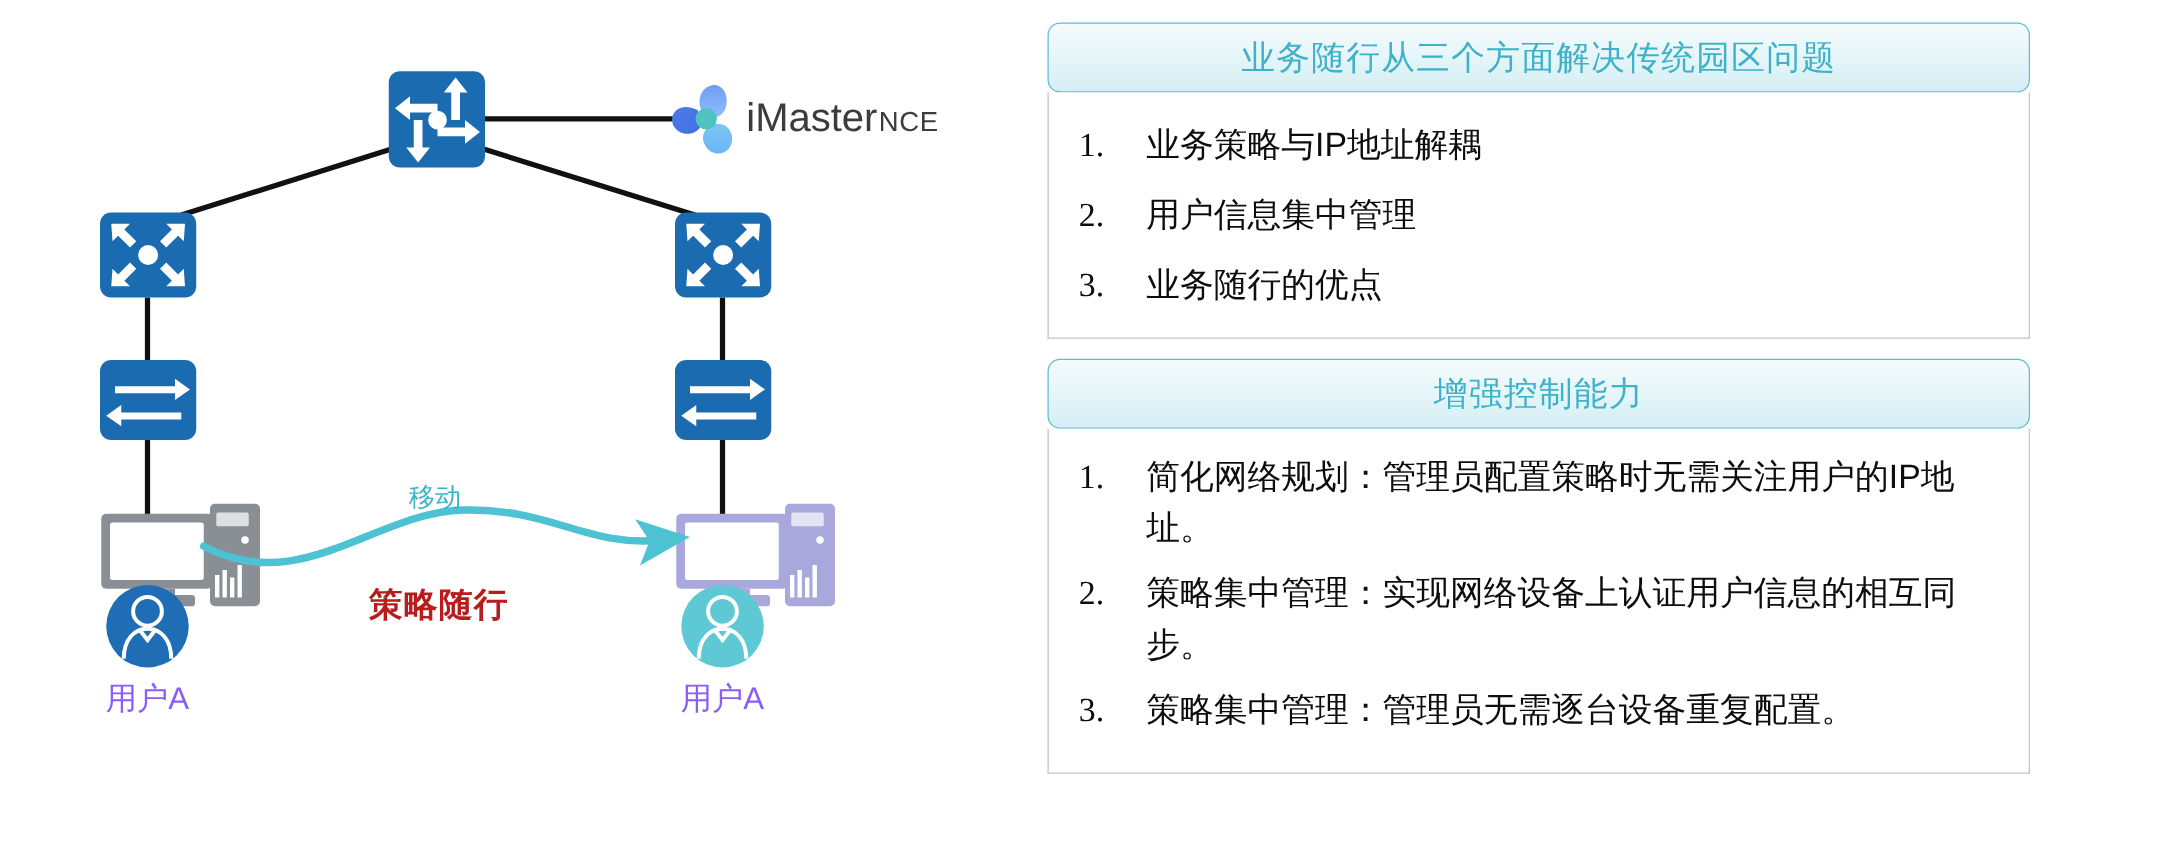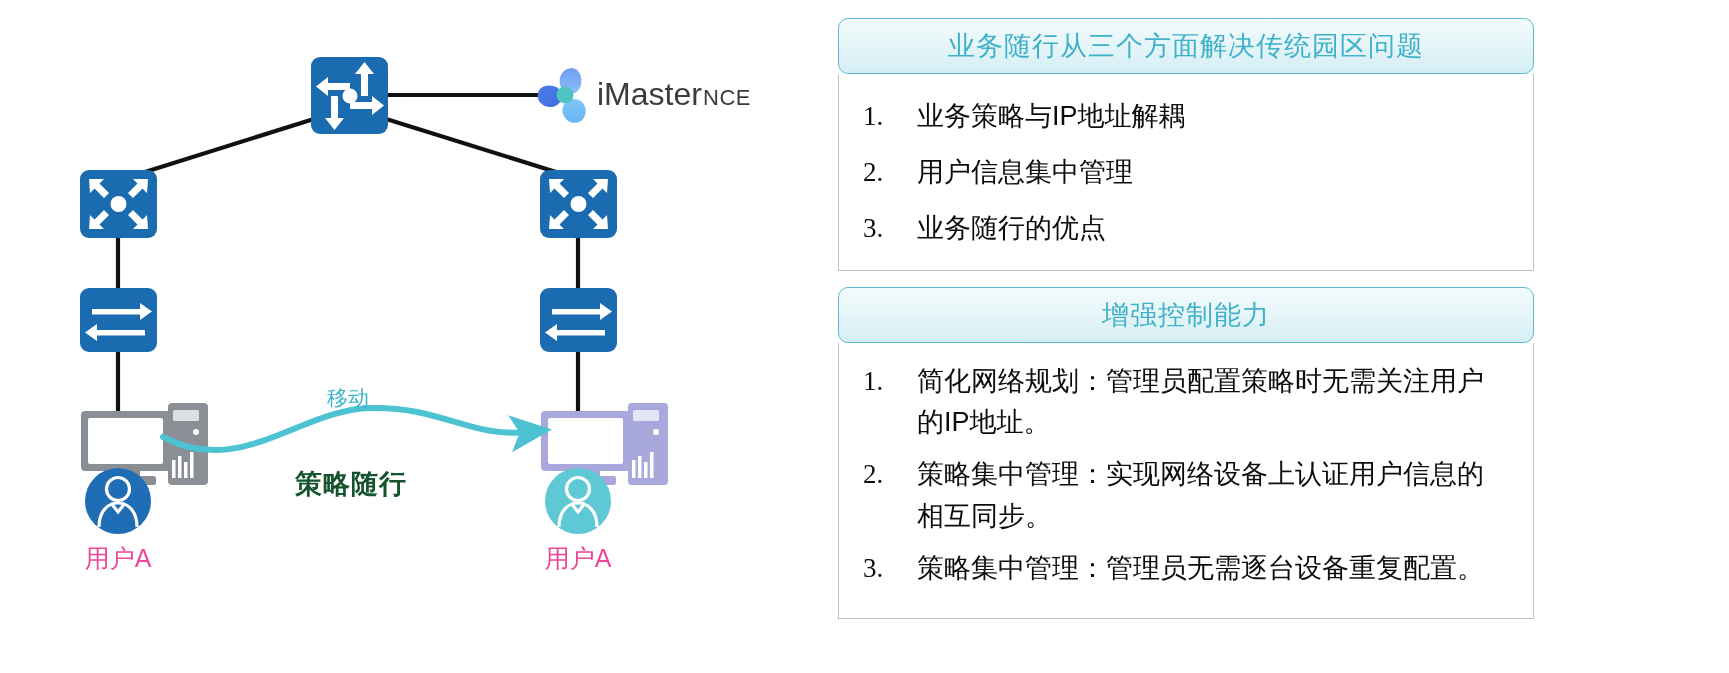--- a/index.html
+++ b/index.html
@@ -11,53 +11,53 @@
   }
   #root { position: relative; width: 1729px; height: 673px; }
 
   
   #diagram { position: absolute; left: 0; top: 0; width: 820px; height: 605px; }
   #diagram svg { position: absolute; left: 0; top: 0; }
 
   .node-label {
     position: absolute;
     font-size: 25px;
-    color: #ec4899;
+    color: #8b5cf6;
     font-family: "Liberation Sans", "DejaVu Sans", sans-serif;
     white-space: nowrap;
     text-align: center;
   }
   .move-label {
     position: absolute;
     font-size: 21px;
     color: #3ab5c8;
     white-space: nowrap;
   }
   .policy-label {
     position: absolute;
     font-size: 27px;
     font-weight: bold;
-    color: #14532d;
+    color: #b91c1c;
     white-space: nowrap;
     letter-spacing: 1px;
   }
   .imaster-text {
     position: absolute;
     white-space: nowrap;
     color: #3c3c3c;
     font-family: "Liberation Sans", "DejaVu Sans", sans-serif;
   }
   .imaster-main { font-size: 32px; letter-spacing: 0px; }
   .imaster-sub  { font-size: 22px; letter-spacing: 0.5px; }
 
   
   #panels {
     position: absolute;
     left: 838px; top: 18px;
-    width: 696px;
+    width: 786px;
   }
   .panel-header {
     height: 56px;
     border: 1.6px solid #5bbcd0;
     border-radius: 10px;
     background: linear-gradient(180deg, #f4fbfc 0%, #e7f6f9 45%, #d4eef4 100%);
     display: flex; align-items: center; justify-content: center;
     color: #3fb2c9;
     font-size: 27px;
     font-family: "Liberation Sans", "DejaVu Sans", sans-serif;

